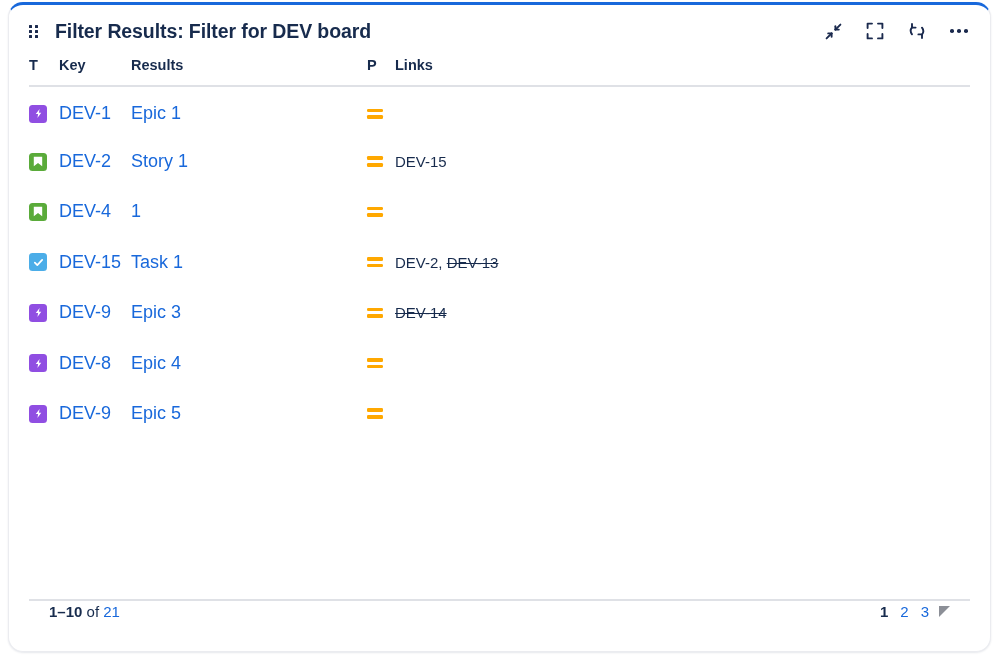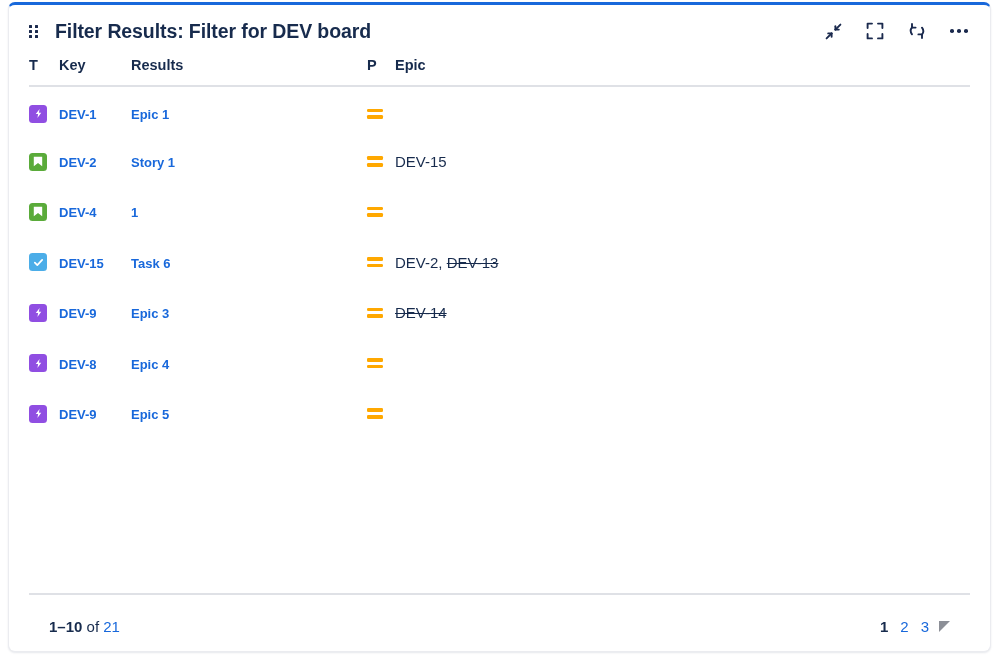--- a/index.html
+++ b/index.html
@@ -16,21 +16,21 @@
     position: absolute;
     left: 8px;
     top: 2px;
     width: 983px;
     height: 650px;
     background: #ffffff;
     border-top: 3px solid #1868DB;
     border-left: 1px solid #EBECF0;
     border-right: 1px solid #EBECF0;
     border-bottom: 1px solid #EBECF0;
-    border-radius: 7px;
+    border-radius: 15px;
     box-shadow: 0 1px 2px rgba(9,30,66,0.10);
     overflow: hidden;
   }
 
   
   .gadget-header {
     position: relative;
     height: 52px;
     display: flex;
     align-items: center;
@@ -123,38 +123,37 @@
     gap: 3px;
   }
   .prio-medium i {
     display: block; height: 3.6px; width: 16px;
     background: #FFA800; border-radius: 1.2px;
   }
 
   .key-link, .summary-link {
     color: #1868DB;
     text-decoration: none;
-    font-size: 13px;
+    font-size: 18px;
     white-space: nowrap;
     cursor: pointer;
-    font-weight: bold;
   }
 
   .links-cell { color: #172B4D; font-size: 15px; white-space: nowrap; }
   .link-item { color: #172B4D; text-decoration: none; cursor: pointer; }
   .link-item.done { text-decoration: line-through; }
 
   
   .gadget-footer {
     position: absolute;
     left: 0; right: 0; bottom: 0;
-    height: 58px;
+    height: 52px;
     display: flex;
-    align-items: flex-end;
-    padding: 16px 20px;
+    align-items: flex-start;
+    padding: 2px 20px;
     border-top: 2px solid #DFE1E6;
     margin: 0 20px;
     width: calc(100% - 40px);
   }
   .result-count { font-size: 15px; color: #172B4D; }
   .result-count .rng { font-weight: bold; }
   .result-count .total { color: #1868DB; cursor: pointer; }
 
   .pager { margin-left: auto; display: flex; align-items: center; gap: 12px; }
   .pager .pg { font-size: 15px; color: #1868DB; text-decoration: none; cursor: pointer; }
@@ -235,21 +234,21 @@
           <col class="col-sum">
           <col class="col-p">
           <col class="col-links">
       </colgroup>
       <thead>
         <tr>
           <th>T</th>
           <th>Key</th>
           <th>Results</th>
           <th>P</th>
-          <th>Epic</th>
+          <th>Links</th>
         </tr>
       </thead>
       <tbody id="issues-body">
           <tr>
             <td>
               <span class="type-icon type-epic">
                 <svg width="11" height="11" viewBox="0 0 12 12">
                   <path d="M7.2 1 L3 6.6 H5.6 L4.8 11 L9 5.2 H6.4 Z" fill="#fff"></path>
                 </svg>
               </span>
@@ -302,21 +301,21 @@
           </tr>
           <tr>
             <td>
               <span class="type-icon type-task">
                 <svg width="11" height="11" viewBox="0 0 12 12">
                   <path d="M2 6.2 L4.7 8.9 L10 3.2" fill="none" stroke="#fff" stroke-width="1.9" stroke-linecap="round" stroke-linejoin="round"></path>
                 </svg>
               </span>
             </td>
             <td><a class="key-link">DEV-15</a></td>
-            <td><a class="summary-link">Task 6</a></td>
+            <td><a class="summary-link">Task 1</a></td>
             <td>
               <span class="prio-medium">
                 <i></i>
                 <i></i>
               </span>
             </td>
             <td class="links-cell"><a class="link-item">DEV-2</a>, <a class="link-item done">DEV-13</a></td>
           </tr>
           <tr>
             <td>

